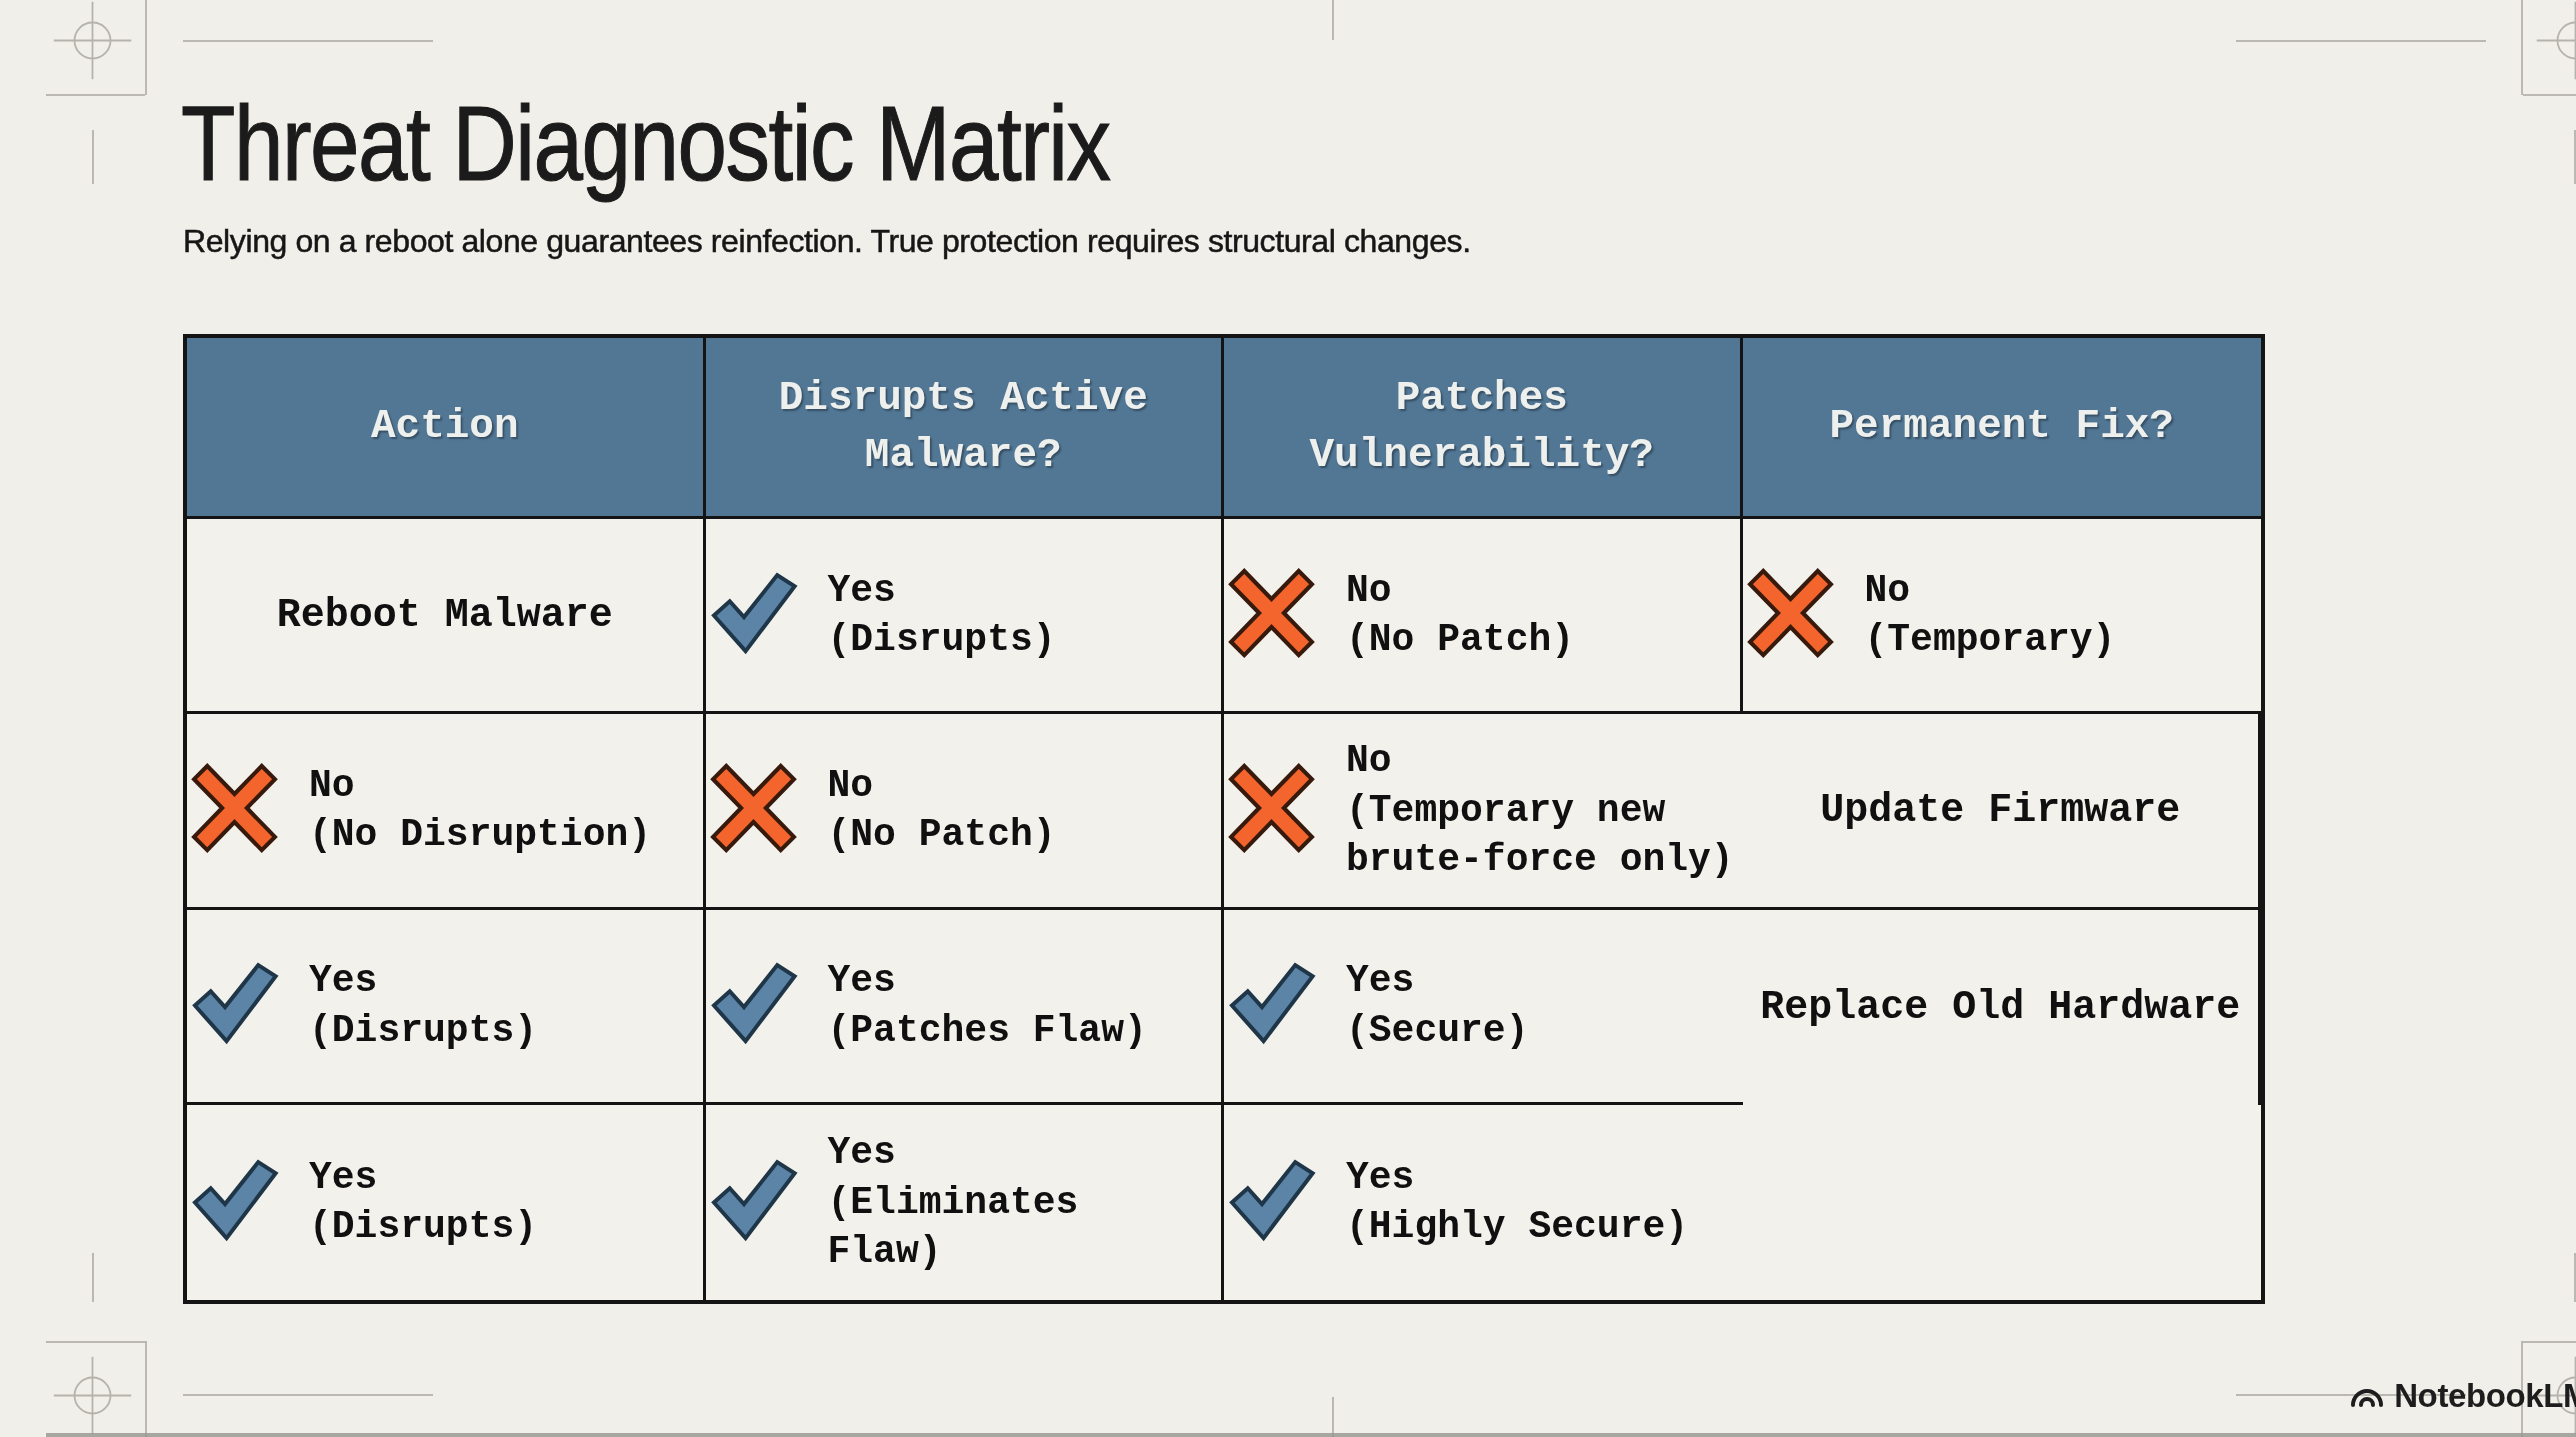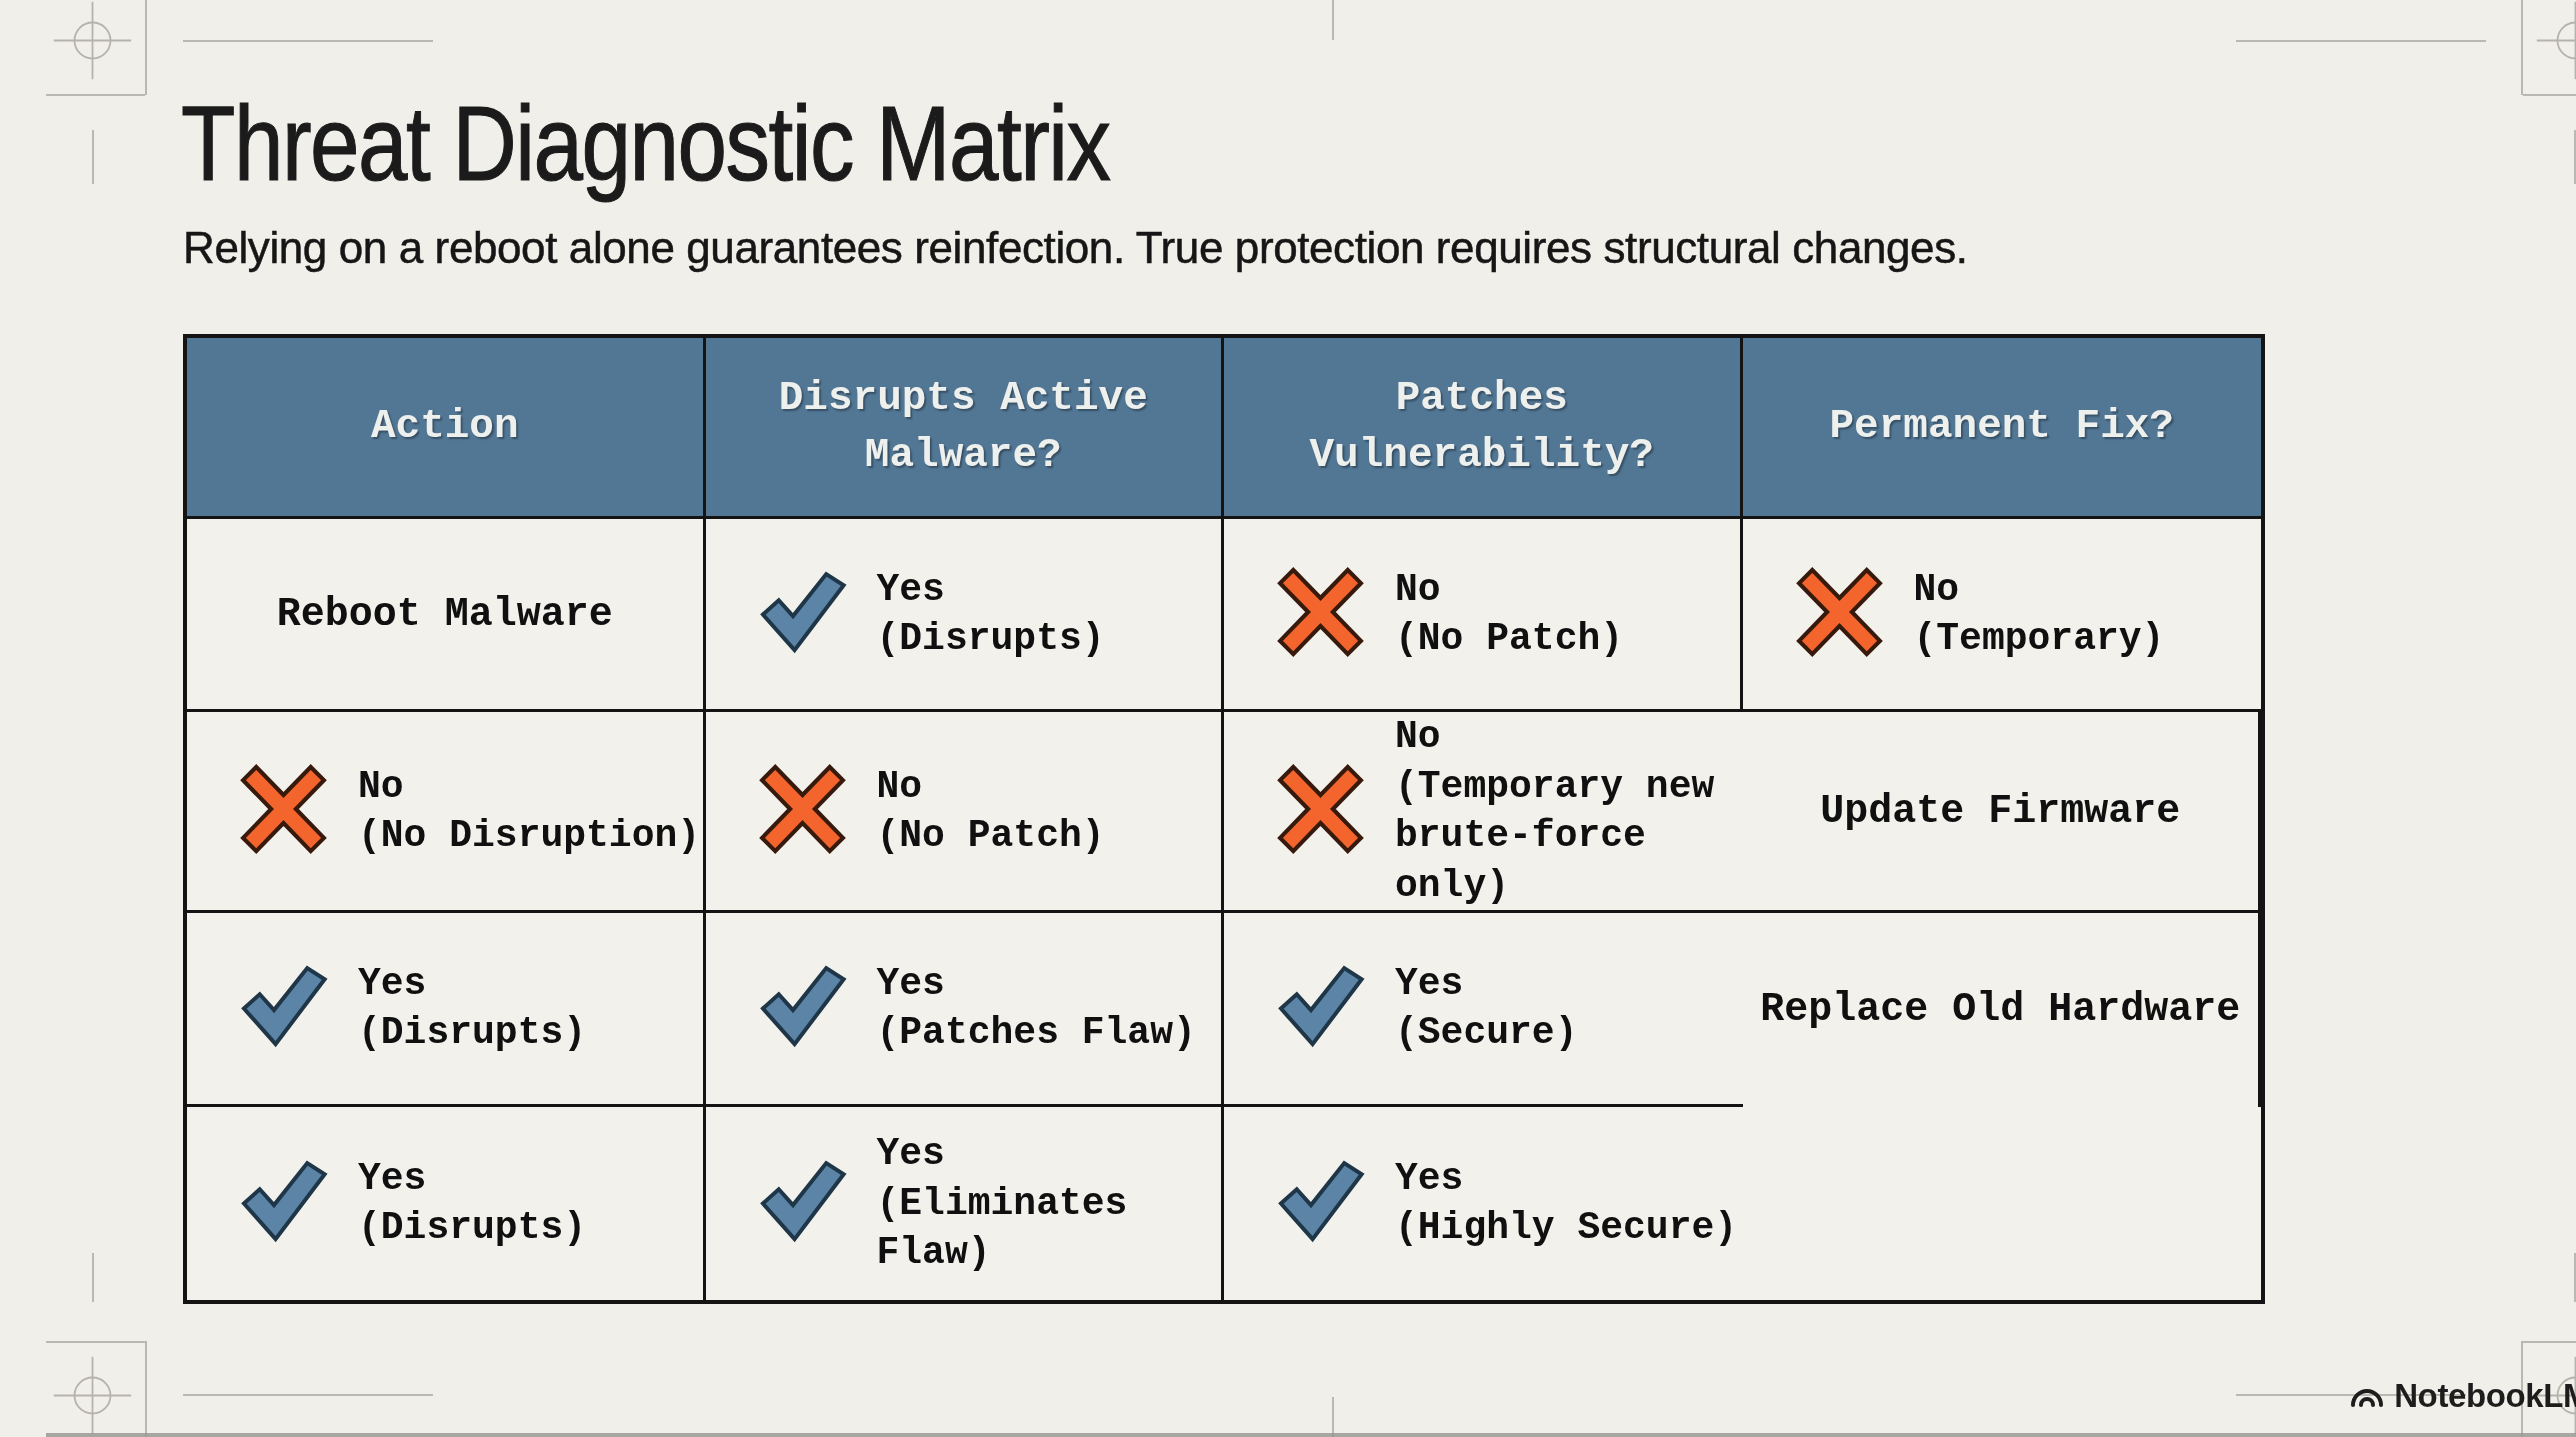--- a/index.html
+++ b/index.html
@@ -11,21 +11,21 @@
   .mark{position:absolute;background:#bab8b0;}
   .reg{position:absolute;}
   .reg svg{display:block;}
   
   .title{
     position:absolute;left:135px;top:83px;font-size:106px;font-weight:500;
     letter-spacing:-1.8px;color:#1b1b1b;-webkit-text-stroke:1.1px #1b1b1b;
     transform:scaleX(.84);transform-origin:left top;white-space:nowrap;
   }
   .subtitle{
-    position:absolute;left:137px;top:223px;font-size:44px;font-weight:500;
+    position:absolute;left:137px;top:223px;font-size:32px;font-weight:500;
     letter-spacing:-0.4px;color:#161616;-webkit-text-stroke:0.5px #161616;white-space:nowrap;
   }
   
   .matrix{
     position:absolute;left:137px;top:334px;width:2082px;height:970px;
     display:grid;grid-template-columns:1fr 1fr 1fr 1fr;
     grid-template-rows:181px 1fr 1fr 1fr 1fr;
     border:4.5px solid #141414;box-sizing:border-box;background:#f2f1eb;
     font-family:"Liberation Mono","DejaVu Sans Mono",monospace;
   }
@@ -35,21 +35,21 @@
   .th{
     background:#527795;color:#eef0ee;display:flex;align-items:center;justify-content:center;
     text-align:center;font-size:41px;font-weight:700;line-height:1.4;
     text-shadow:1.8px 1.8px 1.8px rgba(20,30,40,.45);padding:0 18px;
   }
   .action{
     display:flex;align-items:center;justify-content:center;text-align:center;
     font-size:40px;font-weight:700;color:#101010;
   }
   .value{
-    display:flex;align-items:center;padding-left:49px;gap:27px;color:#101010;
+    display:flex;align-items:center;gap:27px;color:#101010;
   }
   .cell-icon{width:95px;height:99px;flex:0 0 auto;}
   .cell-icon svg{display:none;width:95px;height:99px;}
   .icon-check svg.check-svg{display:block;}
   .icon-cross svg.cross-svg{display:block;}
   .vtext{font-size:38px;font-weight:700;line-height:1.3;}
   .vtext .detail{white-space:pre-line;}
   
   .brand{
     position:absolute;right:32px;top:1377px;display:flex;align-items:center;gap:9px;

